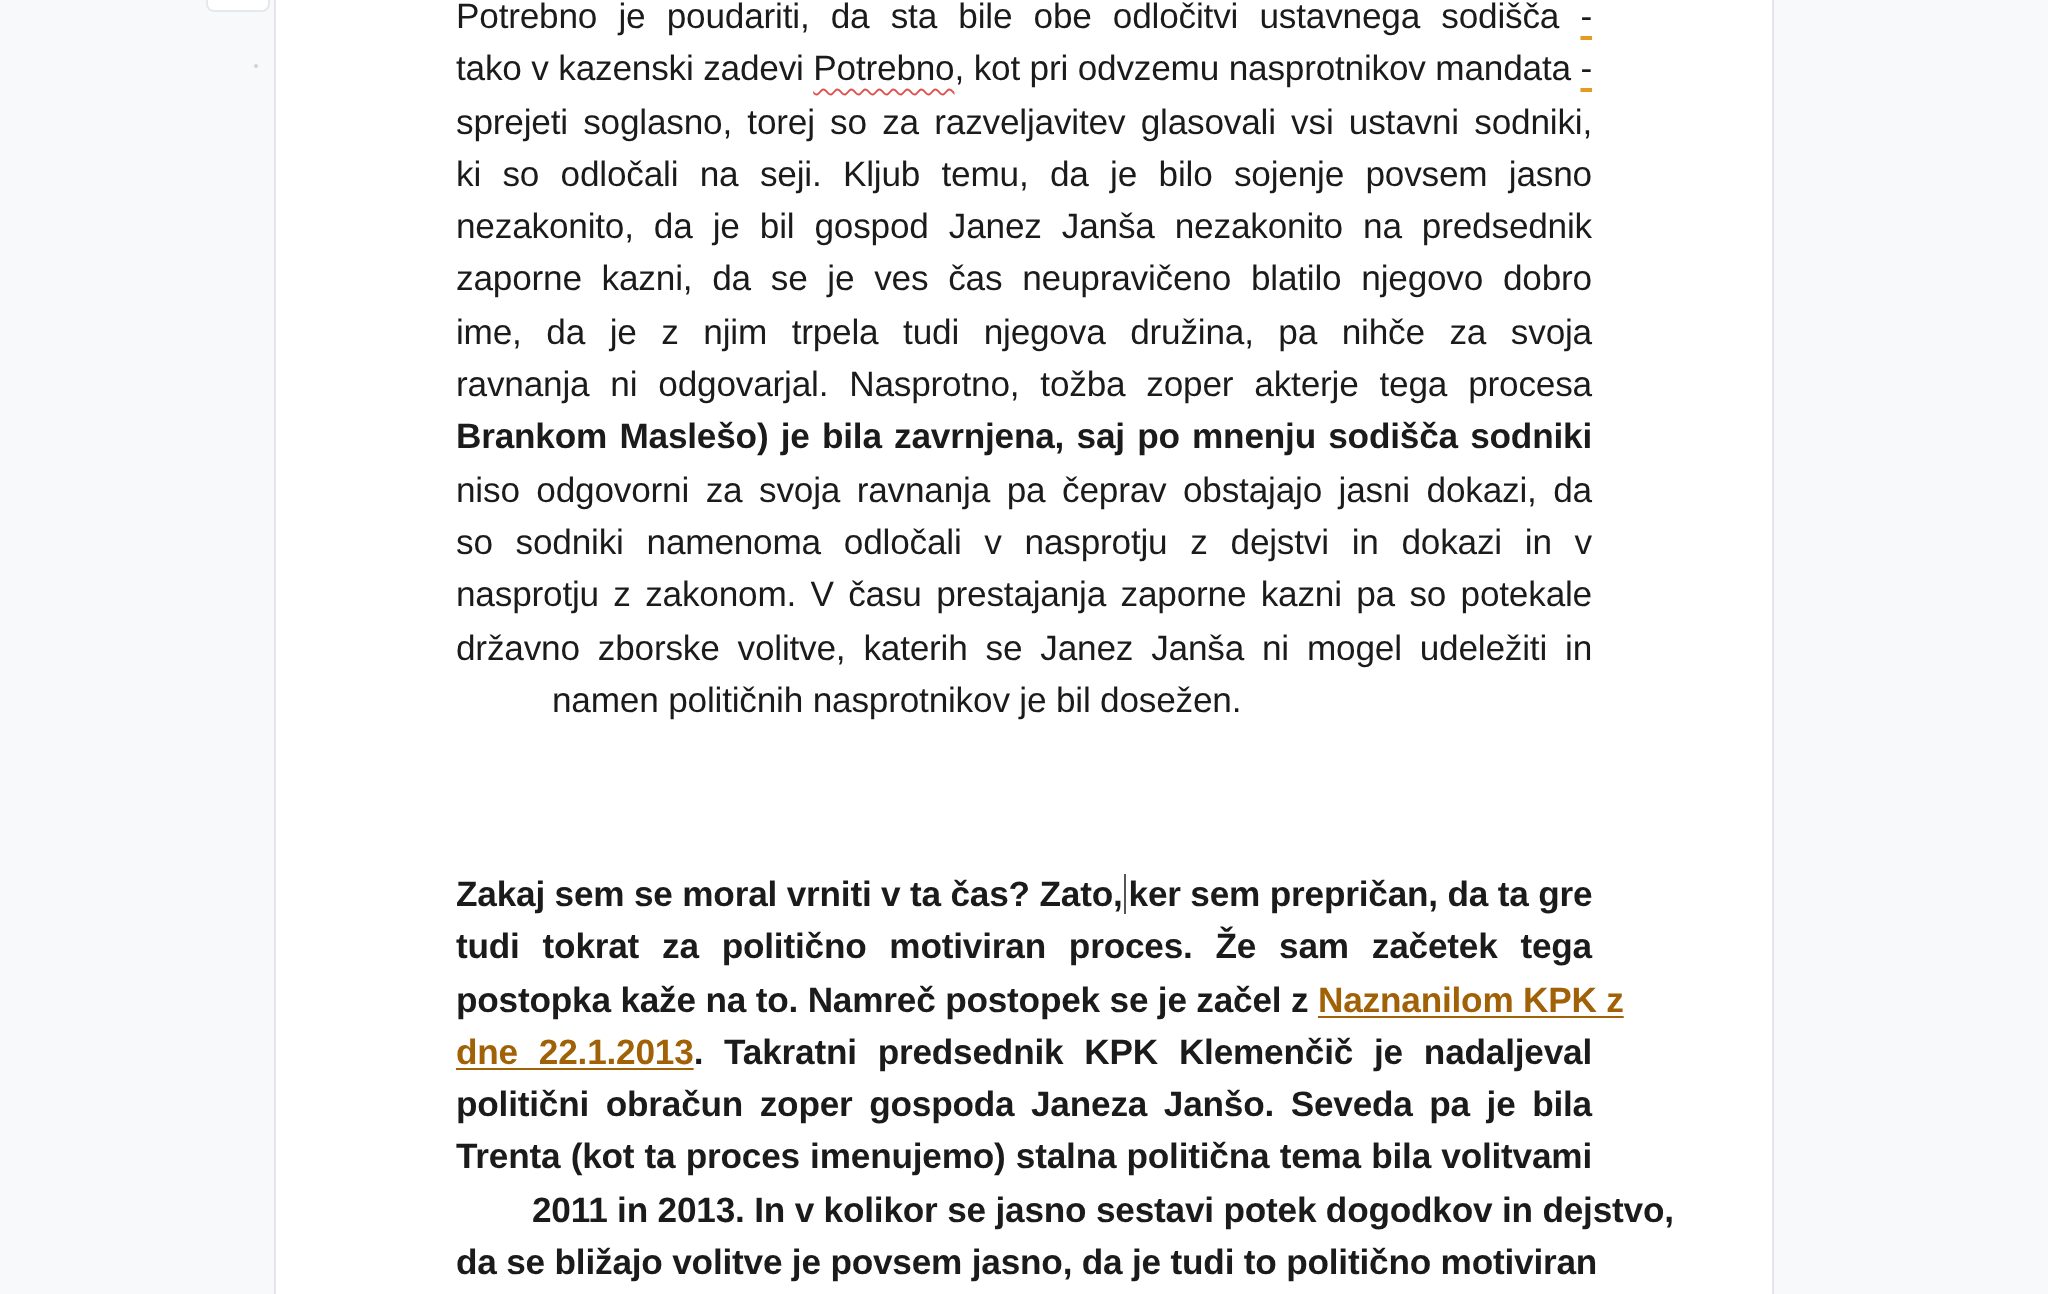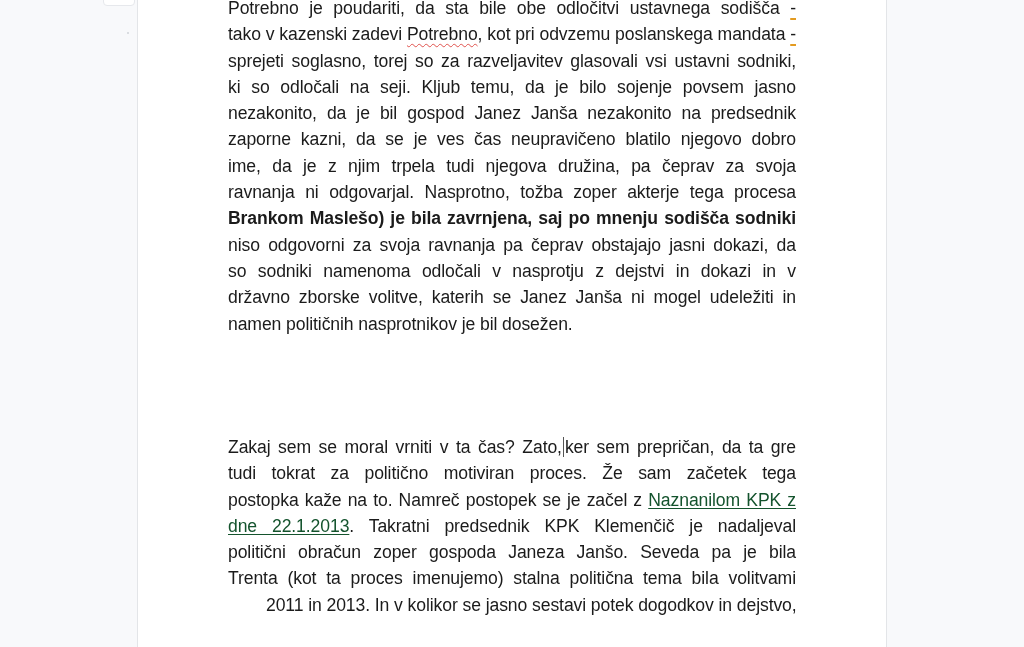--- a/index.html
+++ b/index.html
@@ -23,51 +23,53 @@
     border-left: 1px solid #e3e5e8; border-right: 1px solid #e3e5e8;
   }
   .body-text {
     position: absolute; left: 228px; width: 568px;
     font-size: 17.6px; line-height: 26.3px; color: #1b1b1b;
     letter-spacing: -0.1px;
   }
   .line { display: block; text-align: justify; text-align-last: justify; white-space: nowrap; }
   .line.last { text-align-last: left; }
   .p1 { top: -5px; }
-  .p2 { top: 434px; }
+  .p2 { top: 434px; font-weight: bold; }
   .spell { text-decoration: underline wavy #e0524d; text-decoration-thickness: 1.2px; text-underline-offset: 3px; }
   .grammar { text-decoration: underline #e39b21; text-decoration-thickness: 2px; text-underline-offset: 4px; }
-  .link { text-decoration: underline; text-underline-offset: 2px; color: #14532d; }
+  .link { text-decoration: underline; text-underline-offset: 2px; color: #a16207; }
   .caret { display: inline-block; width: 1px; height: 20px; background: #555; vertical-align: -4px; margin: 0 1px; }
 </style>
 </head>
 <body>
 
 <div class="tab-stub"></div>
 <div class="gutter-dot"></div>
 
 <div class="page"></div>
 
 <div class="body-text p1">
   <span class="line" style="white-space: nowrap; display: block;"><span style="white-space: nowrap; word-spacing: 0px;"><span>Potrebno je poudariti, da sta bile obe odločitvi ustavnega sodišča </span><span class="grammar">-</span></span></span>
-  <span class="line" style="white-space: nowrap; display: block;"><span style="white-space: nowrap; word-spacing: 0px;"><span>tako v kazenski zadevi </span><span class="spell">Potrebno</span><span>, kot pri odvzemu poslanskega mandata </span><span class="grammar">-</span></span></span>
+  <span class="line" style="white-space: nowrap; display: block;"><span style="white-space: nowrap; word-spacing: 0px;"><span>tako v kazenski zadevi </span><span class="spell">Potrebno</span><span>, kot pri odvzemu nasprotnikov mandata </span><span class="grammar">-</span></span></span>
   <span class="line" style="white-space: nowrap; display: block;"><span style="white-space: nowrap; word-spacing: 0px;">sprejeti soglasno, torej so za razveljavitev glasovali vsi ustavni sodniki,</span></span>
   <span class="line" style="white-space: nowrap; display: block;"><span style="white-space: nowrap; word-spacing: 0px;">ki so odločali na seji. Kljub temu, da je bilo sojenje povsem jasno</span></span>
   <span class="line" style="white-space: nowrap; display: block;"><span style="white-space: nowrap; word-spacing: 0px;">nezakonito, da je bil gospod Janez Janša nezakonito na predsednik</span></span>
   <span class="line" style="white-space: nowrap; display: block;"><span style="white-space: nowrap; word-spacing: 0px;">zaporne kazni, da se je ves čas neupravičeno blatilo njegovo dobro</span></span>
-  <span class="line" style="white-space: nowrap; display: block;"><span style="white-space: nowrap; word-spacing: 0px;">ime, da je z njim trpela tudi njegova družina, pa čeprav za svoja</span></span>
+  <span class="line" style="white-space: nowrap; display: block;"><span style="white-space: nowrap; word-spacing: 0px;">ime, da je z njim trpela tudi njegova družina, pa nihče za svoja</span></span>
   <span class="line" style="white-space: nowrap; display: block;"><span style="white-space: nowrap; word-spacing: 0px;">ravnanja ni odgovarjal. Nasprotno, tožba zoper akterje tega procesa</span></span>
   <span class="line" style="white-space: nowrap; display: block; font-weight: bold;"><span style="white-space: nowrap; word-spacing: 0px;">Brankom Maslešo) je bila zavrnjena, saj po mnenju sodišča sodniki</span></span>
   <span class="line" style="white-space: nowrap; display: block;"><span style="white-space: nowrap; word-spacing: 0px;">niso odgovorni za svoja ravnanja pa čeprav obstajajo jasni dokazi, da</span></span>
   <span class="line" style="white-space: nowrap; display: block;"><span style="white-space: nowrap; word-spacing: 0px;">so sodniki namenoma odločali v nasprotju z dejstvi in dokazi in v</span></span>
+  <span class="line" style="white-space: nowrap; display: block;"><span style="white-space: nowrap; word-spacing: 0px;">nasprotju z zakonom. V času prestajanja zaporne kazni pa so potekale</span></span>
   <span class="line" style="white-space: nowrap; display: block;"><span style="white-space: nowrap; word-spacing: 0px;">državno zborske volitve, katerih se Janez Janša ni mogel udeležiti in</span></span>
-  <span class="line last" style="white-space: nowrap; display: block;">namen političnih nasprotnikov je bil dosežen.</span>
+  <span class="line last" style="white-space: nowrap; display: block; margin-left: 48px;">namen političnih nasprotnikov je bil dosežen.</span>
 </div>
 
 <div class="body-text p2">
   <span class="line" style="white-space: nowrap; display: block;"><span style="white-space: nowrap; word-spacing: 0px;"><span>Zakaj sem se moral vrniti v ta čas? Zato,</span><span class="caret"></span><span>ker sem prepričan, da ta gre</span></span></span>
   <span class="line" style="white-space: nowrap; display: block;"><span style="white-space: nowrap; word-spacing: 0px;">tudi tokrat za politično motiviran proces. Že sam začetek tega</span></span>
   <span class="line" style="white-space: nowrap; display: block;"><span style="white-space: nowrap; word-spacing: 0px;"><span>postopka kaže na to. Namreč postopek se je začel z </span><span class="link">Naznanilom KPK z</span></span></span>
   <span class="line" style="white-space: nowrap; display: block;"><span style="white-space: nowrap; word-spacing: 0px;"><span class="link">dne 22.1.2013</span><span>. Takratni predsednik KPK Klemenčič je nadaljeval</span></span></span>
   <span class="line" style="white-space: nowrap; display: block;"><span style="white-space: nowrap; word-spacing: 0px;">politični obračun zoper gospoda Janeza Janšo. Seveda pa je bila</span></span>
   <span class="line" style="white-space: nowrap; display: block;"><span style="white-space: nowrap; word-spacing: 0px;">Trenta (kot ta proces imenujemo) stalna politična tema bila volitvami</span></span>
   <span class="line" style="white-space: nowrap; display: block;"><span style="white-space: nowrap; word-spacing: 0px; margin-left: 38px;">2011 in 2013. In v kolikor se jasno sestavi potek dogodkov in dejstvo,</span></span>
+  <span class="line" style="white-space: nowrap; display: block;"><span style="white-space: nowrap; word-spacing: 0px;">da se bližajo volitve je povsem jasno, da je tudi to politično motiviran</span></span>
 </div>
 
 </body></html>

